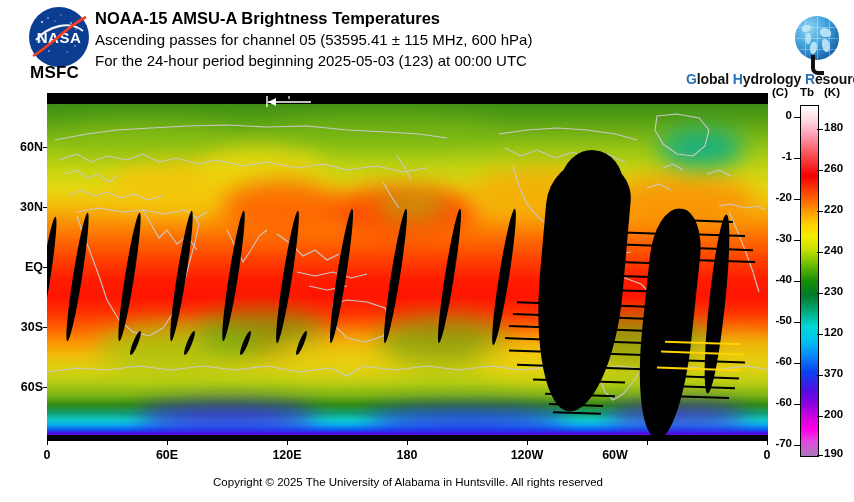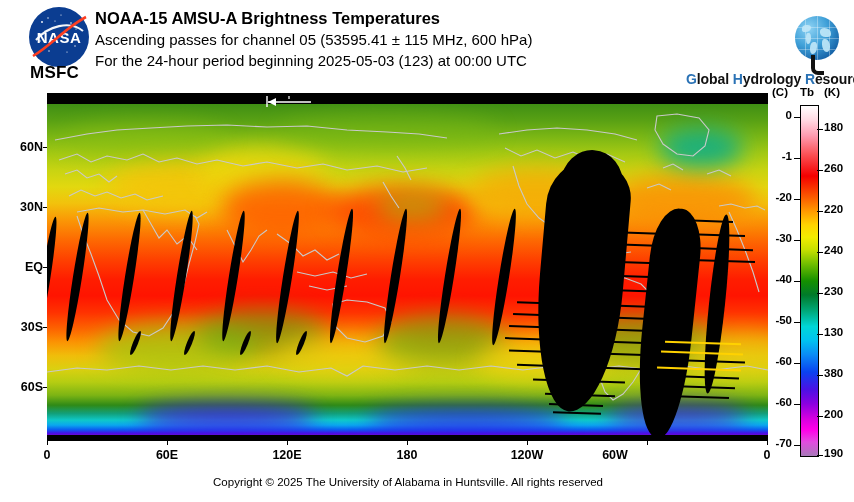--- a/index.html
+++ b/index.html
@@ -481,21 +481,21 @@
 <div class="cb-lab-r" style="top:129px;">180</div>
 <div class="cb-tick-r" style="top:170px;"></div>
 <div class="cb-lab-r" style="top:170px;">260</div>
 <div class="cb-tick-r" style="top:211px;"></div>
 <div class="cb-lab-r" style="top:211px;">220</div>
 <div class="cb-tick-r" style="top:252px;"></div>
 <div class="cb-lab-r" style="top:252px;">240</div>
 <div class="cb-tick-r" style="top:293px;"></div>
 <div class="cb-lab-r" style="top:293px;">230</div>
 <div class="cb-tick-r" style="top:334px;"></div>
-<div class="cb-lab-r" style="top:334px;">130</div>
+<div class="cb-lab-r" style="top:334px;">120</div>
 <div class="cb-tick-r" style="top:375px;"></div>
-<div class="cb-lab-r" style="top:375px;">380</div>
+<div class="cb-lab-r" style="top:375px;">370</div>
 <div class="cb-tick-r" style="top:416px;"></div>
 <div class="cb-lab-r" style="top:416px;">200</div>
 <div class="cb-tick-r" style="top:455px;"></div>
 <div class="cb-lab-r" style="top:455px;">190</div>
 
 <div id="copyright">Copyright © 2025 The University of Alabama in Huntsville.  All rights reserved</div>
 
 </body></html>

